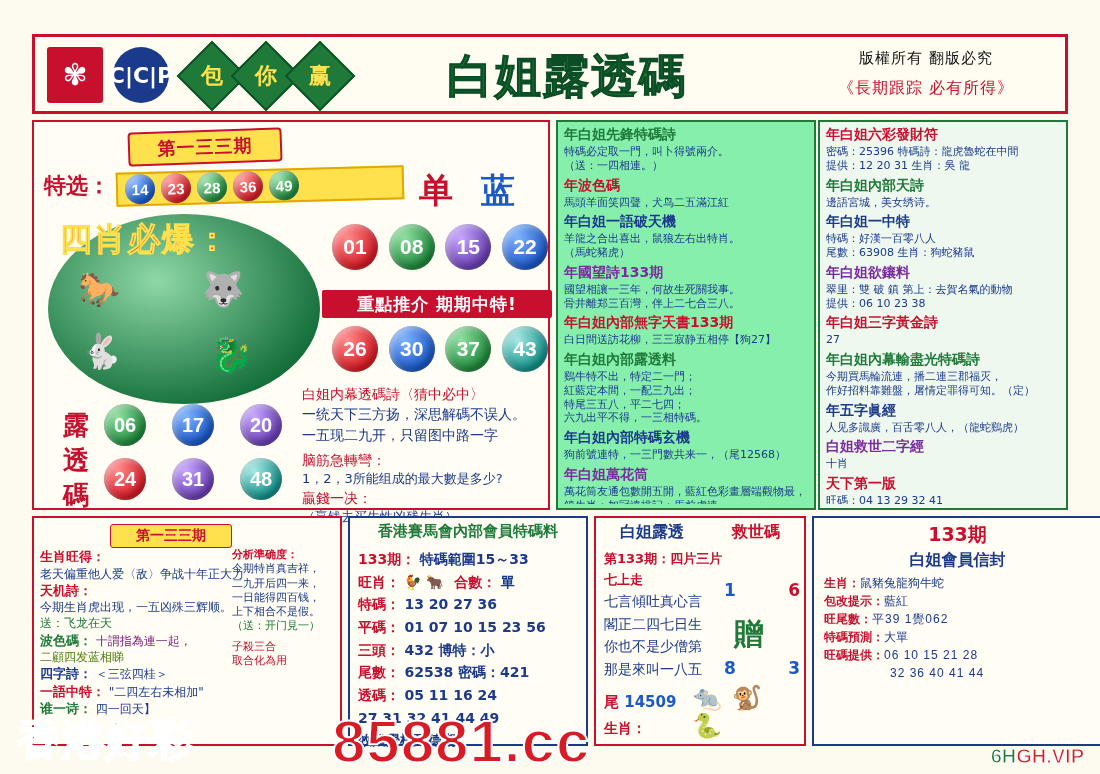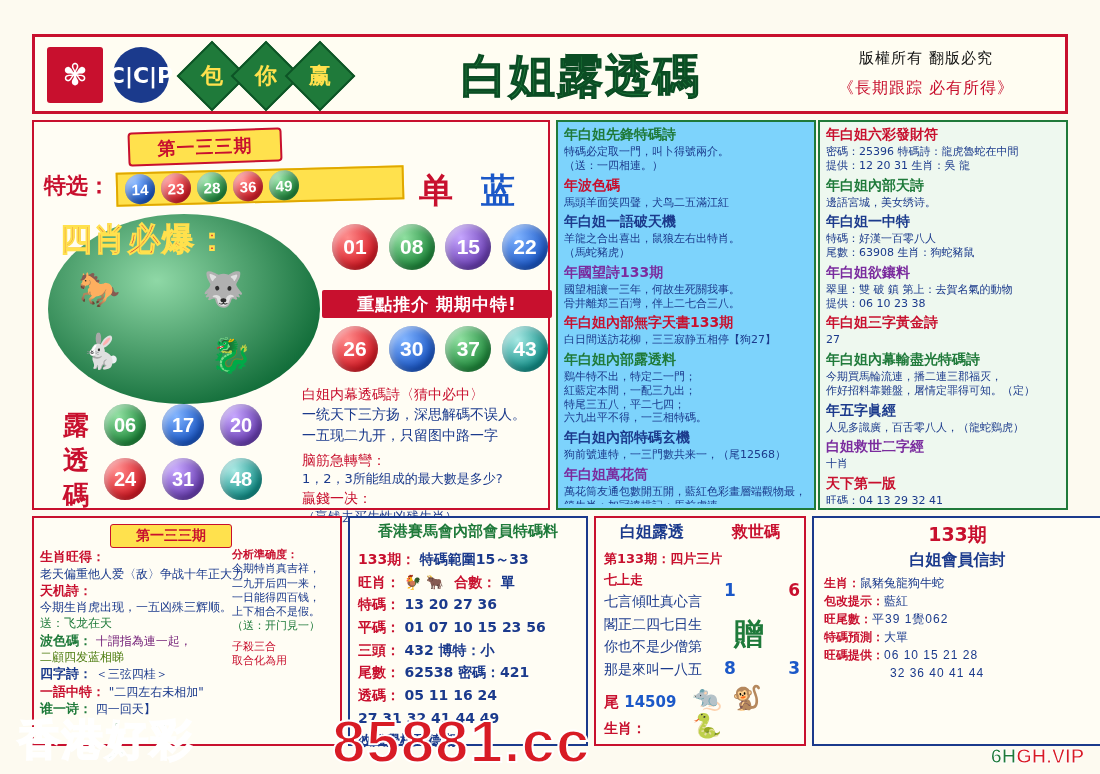--- a/index.html
+++ b/index.html
@@ -37,39 +37,39 @@
     background:#1f7a3a;transform:rotate(45deg);
     display:flex;align-items:center;justify-content:center;
     border:2px solid #0d5426;
   }
   .diamond span{
     transform:rotate(-45deg);color:#ffe14d;font-size:22px;font-weight:bold;
     font-family:"DejaVu Sans", sans-serif;
   }
   .d1{left:152px}.d2{left:206px}.d3{left:260px}
   .main-title{
-    position:absolute;left:346px;top:12px;width:400px;height:56px;
+    position:absolute;left:332px;top:12px;width:400px;height:56px;
     display:flex;align-items:center;justify-content:center;
     font-size:46px;font-weight:bold;color:#1f7a3a;
     -webkit-text-stroke:1px #0b4d24;
     letter-spacing:2px;
   }
   .copyright{
     position:absolute;right:14px;top:12px;text-align:center;width:250px;
   }
   .copyright .c1{font-size:15px;color:#111;letter-spacing:1px;}
   .copyright .c2{font-size:16px;color:#c8102e;margin-top:10px;letter-spacing:1px;}
 
   
   .panel{
     position:absolute;box-sizing:border-box;
     border:2px solid #c8102e;background:#fffdf4;
   }
   #panel-left{left:32px;top:120px;width:518px;height:390px;}
-  #panel-mid{left:556px;top:120px;width:260px;height:390px;border-color:#1f7a3a;background:#7dd3fc;}
+  #panel-mid{left:556px;top:120px;width:260px;height:390px;border-color:#1f7a3a;background:#86efac;}
   #panel-right{left:818px;top:120px;width:250px;height:390px;border-color:#1f7a3a;background:#eef8ef;}
 
   #panel-b1{left:32px;top:516px;width:310px;height:230px;}
   #panel-b2{left:348px;top:516px;width:240px;height:230px;border-color:#1b3a8c;}
   #panel-b3{left:594px;top:516px;width:212px;height:230px;border-color:#c8102e;}
   #panel-b4{left:812px;top:516px;width:291px;height:230px;border-color:#1b3a8c;}
 
   
   .issue-banner{
     position:absolute;left:94px;top:8px;width:150px;height:30px;
@@ -145,21 +145,21 @@
   }
 
   .lutouma{
     position:absolute;left:22px;top:286px;width:40px;height:96px;
     display:flex;flex-direction:column;align-items:center;justify-content:space-between;
     font-size:26px;font-weight:bold;color:#c8102e;
   }
   .low-balls{
     position:absolute;left:70px;top:282px;width:190px;height:110px;
   }
-  .low-balls .row{display:flex;gap:16px;margin-bottom:12px;}
+  .low-balls .row{display:flex;gap:26px;margin-bottom:12px;}
 
   .poem-box{
     position:absolute;left:268px;top:262px;width:244px;height:124px;
     font-size:14px;color:#1b3a8c;line-height:1.45;
   }
   .poem-title{color:#c8102e;font-size:14px;}
   .poem-box .ln{white-space:nowrap;}
   .naojin{
     position:absolute;left:60px;top:400px;width:200px;
   }

